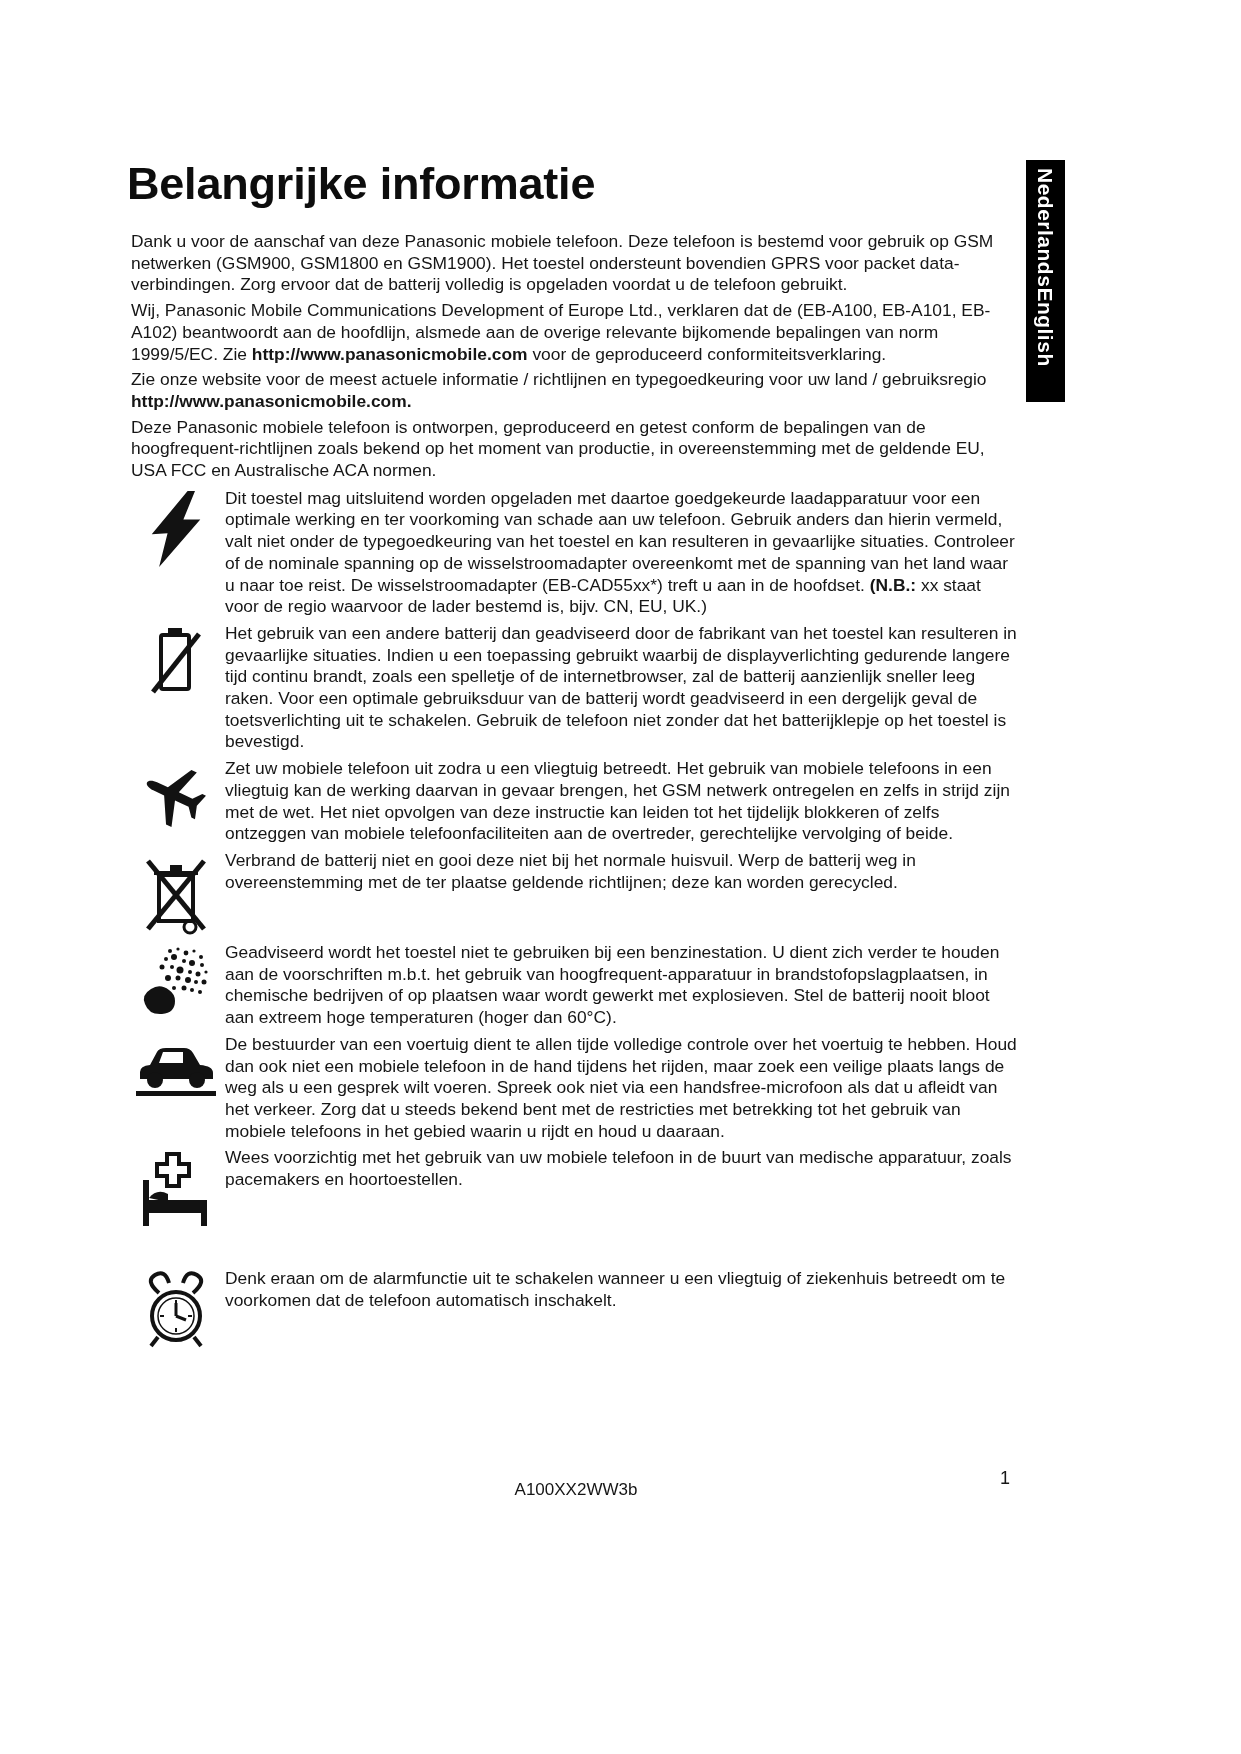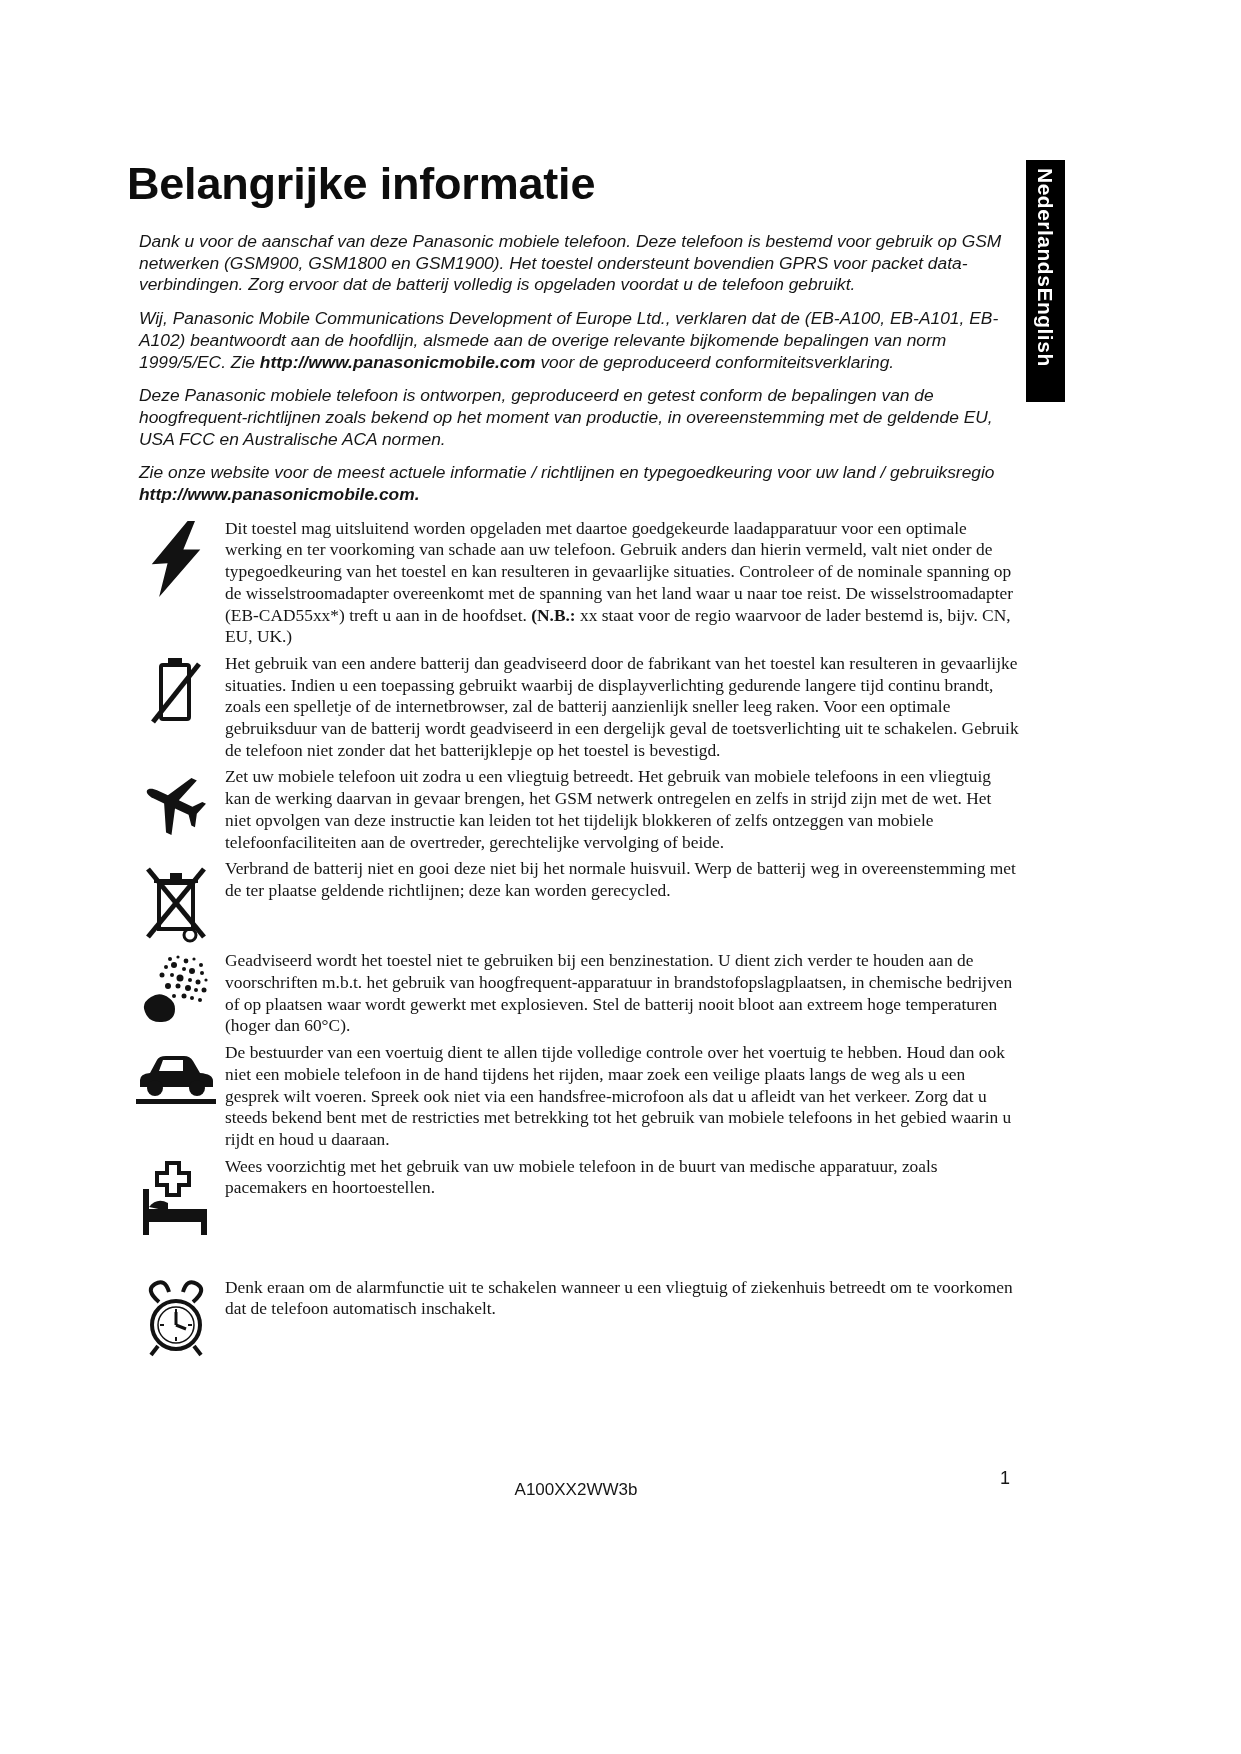--- a/index.html
+++ b/index.html
@@ -37,30 +37,28 @@
   .page-title {
     font-size: 45px;
     font-weight: bold;
     margin: 0 0 21px 0;
     color: #0d0d0d;
     letter-spacing: -0.2px;
   }
   .body-text {
     font-size: 17.4px;
     line-height: 21.7px;
-    margin: 12px;
-    font-style: italic;
+    margin: 4px;
   }
   .b { font-weight: bold; }
   .warnings { margin-top: 6px; }
   .warning-row {
     display: flex;
     align-items: flex-start;
     margin-bottom: 5px;
-    font-family: Liberation Serif, serif;
   }
   .warning-row:last-child { margin-top: 40px; }
   .warning-icon-cell {
     flex: 0 0 98px;
     display: flex;
     justify-content: center;
     padding-top: 3px;
   }
   .warning-text {
     flex: 1;
@@ -90,22 +88,22 @@
 
 <div class="page">
 
   <div class="lang-tab"><span>Nederlands</span><span>English</span></div>
 
   <div class="content">
     <h1 class="page-title">Belangrijke informatie</h1>
     <div>
         <p class="body-text"><span>Dank u voor de aanschaf van deze Panasonic mobiele telefoon. Deze telefoon is bestemd voor gebruik op GSM netwerken (GSM900, GSM1800 en GSM1900). Het toestel ondersteunt bovendien GPRS voor packet data-verbindingen. Zorg ervoor dat de batterij volledig is opgeladen voordat u de telefoon gebruikt.</span></p>
         <p class="body-text"><span>Wij, Panasonic Mobile Communications Development of Europe Ltd., verklaren dat de (EB-A100, EB-A101, EB-A102) beantwoordt aan de hoofdlijn, alsmede aan de overige relevante bijkomende bepalingen van norm 1999/5/EC. Zie </span><span class="b">http://www.panasonicmobile.com</span><span> voor de geproduceerd conformiteitsverklaring.</span></p>
+        <p class="body-text"><span>Zie onze website voor de meest actuele informatie / richtlijnen en typegoedkeuring voor uw land / gebruiksregio </span><span class="b">http://www.panasonicmobile.com.</span></p>
         <p class="body-text"><span>Deze Panasonic mobiele telefoon is ontworpen, geproduceerd en getest conform de bepalingen van de hoogfrequent-richtlijnen zoals bekend op het moment van productie, in overeenstemming met de geldende EU, USA FCC en Australische ACA normen.</span></p>
-        <p class="body-text"><span>Zie onze website voor de meest actuele informatie / richtlijnen en typegoedkeuring voor uw land / gebruiksregio </span><span class="b">http://www.panasonicmobile.com.</span></p>
       </div>
     <div class="warnings">
         <div class="warning-row">
           <div class="warning-icon-cell">
             <svg width="62" height="76" viewBox="0 0 46 72">
               <polygon fill="#121212" points="34,0 0,41 15,40 7,72 46,27 30,27 41,0"></polygon>
             </svg>
           </div>
           <div class="warning-text"><span>Dit toestel mag uitsluitend worden opgeladen met daartoe goedgekeurde laadapparatuur voor een optimale werking en ter voorkoming van schade aan uw telefoon. Gebruik anders dan hierin vermeld, valt niet onder de typegoedkeuring van het toestel en kan resulteren in gevaarlijke situaties. Controleer of de nominale spanning op de wisselstroomadapter overeenkomt met de spanning van het land waar u naar toe reist. De wisselstroomadapter (EB-CAD55xx*) treft u aan in de hoofdset. </span><span class="b">(N.B.:</span><span> xx staat voor de regio waarvoor de lader bestemd is, bijv. CN, EU, UK.)</span></div>
         </div>

